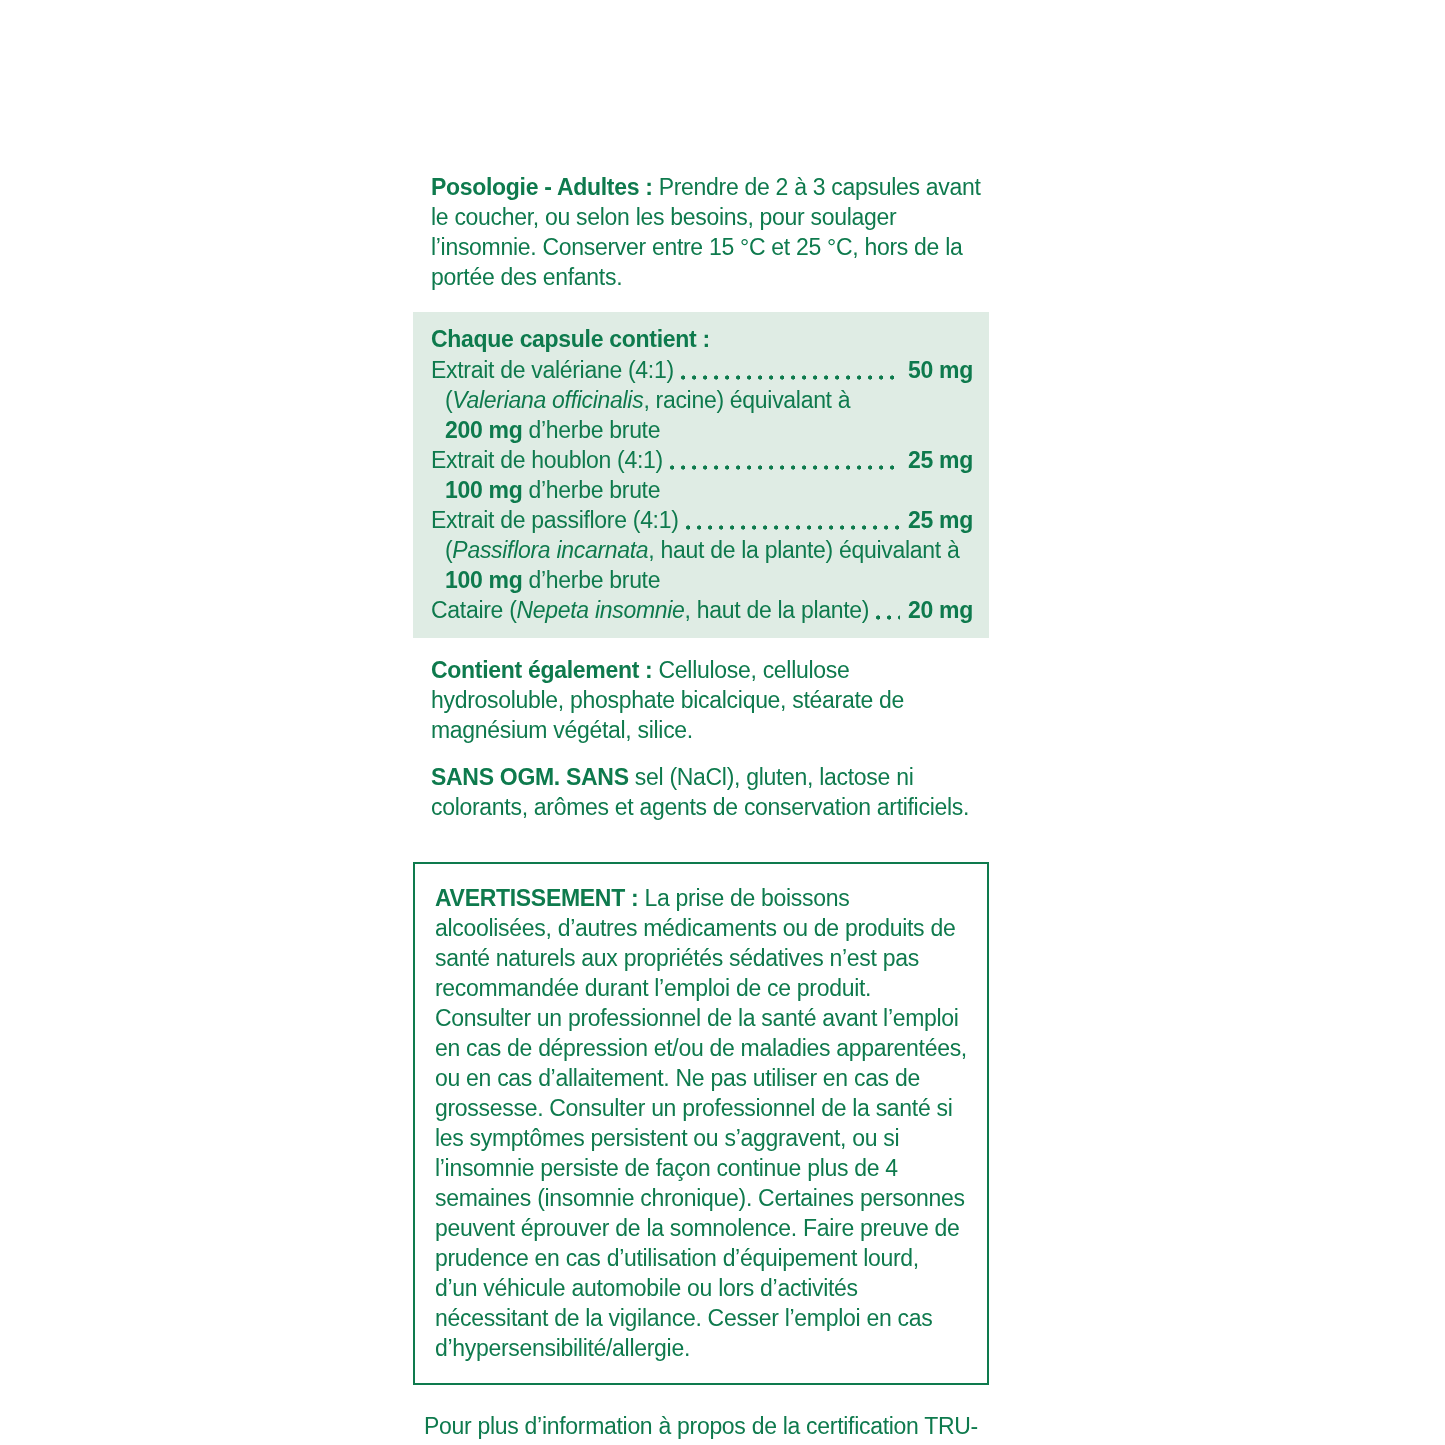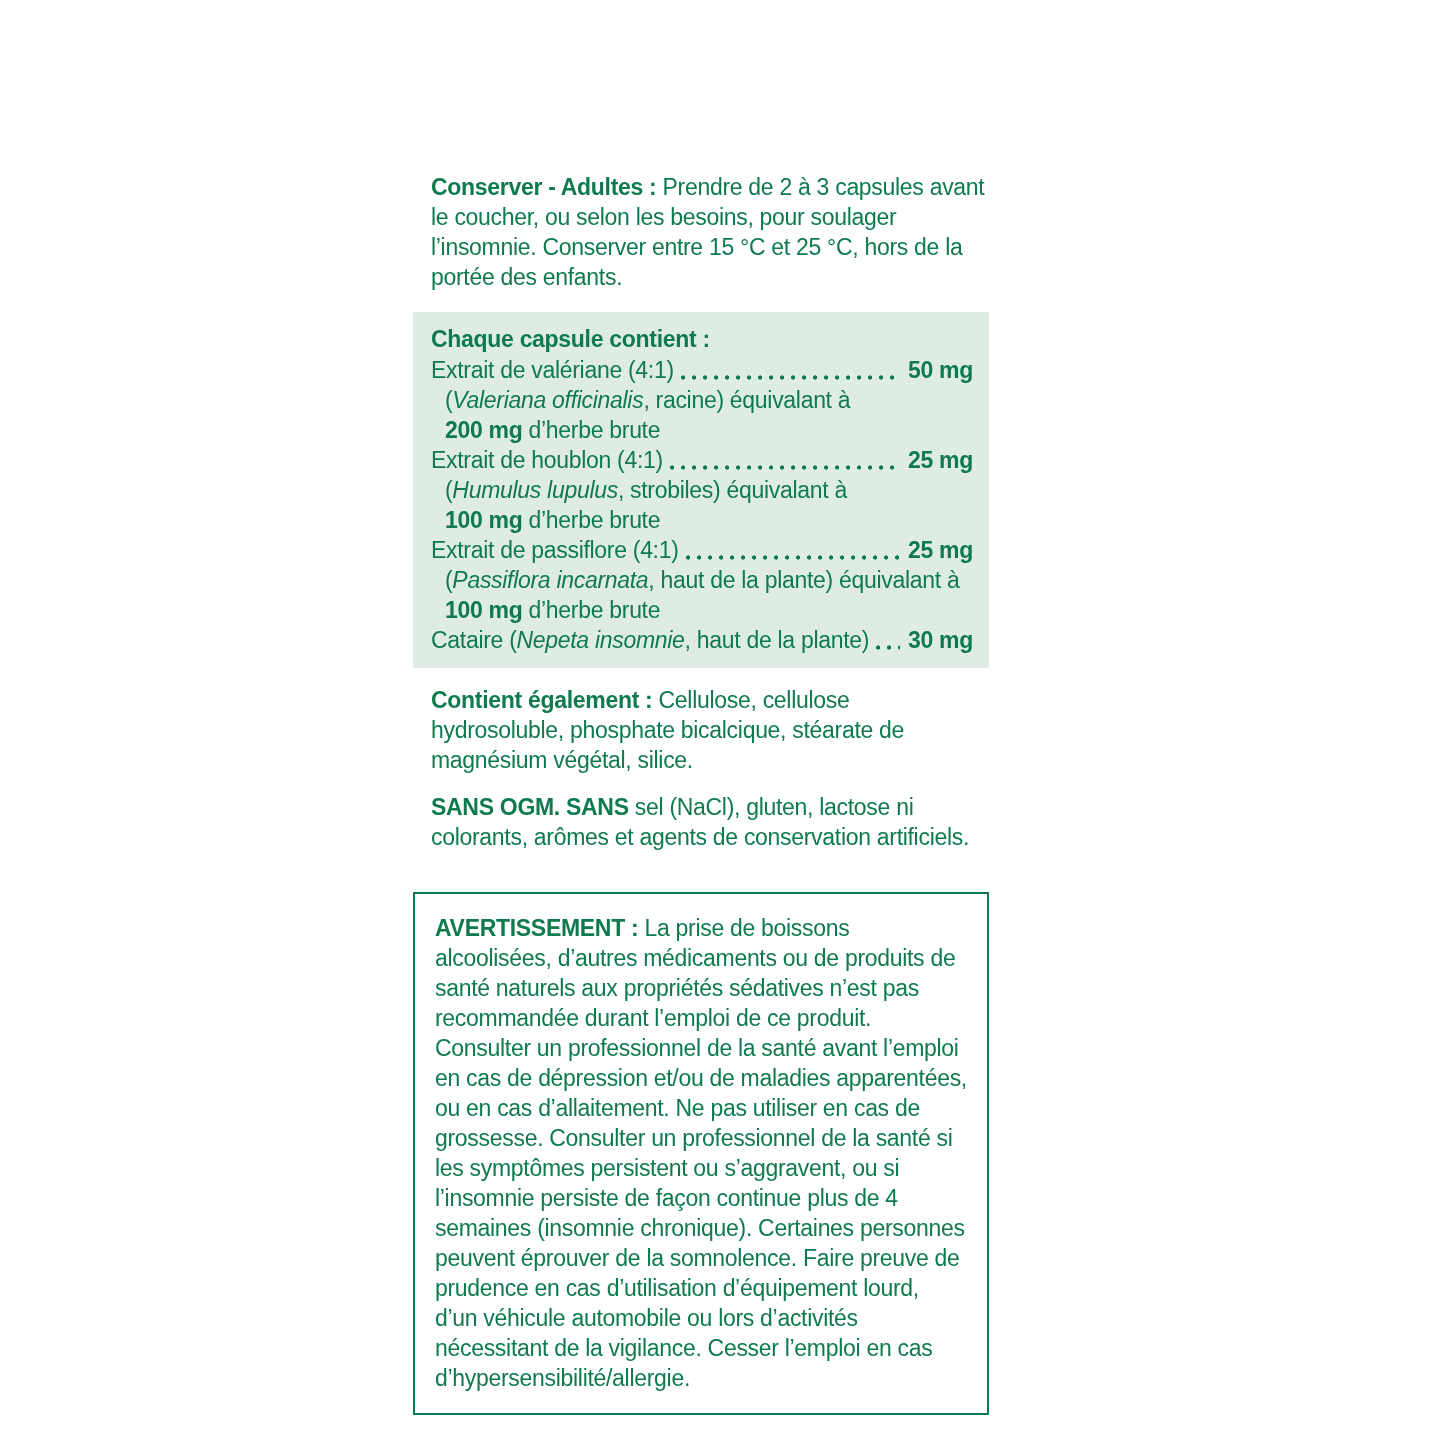--- a/index.html
+++ b/index.html
@@ -56,21 +56,21 @@
   .footer{
     margin-top:26px;
     text-align:center;
   }
 </style>
 </head>
 <body>
 
 <div class="page">
 
-  <p class="para pad-side"><span class="lead">Conserver - Adultes :</span>
+  <p class="para pad-side"><span class="lead">Posologie - Adultes :</span>
     <span>Prendre de 2 à 3 capsules avant le coucher, ou selon les besoins, pour soulager l’insomnie. Conserver entre 15 °C et 25 °C, hors de la portée des enfants.</span></p>
 
   <div class="capsule-box">
     <p class="capsule-title">Chaque capsule contient :</p>
     <div>
         <div class="ing-row">
           <span class="ing-name"><span class="seg-normal">Extrait de valériane (4:1) </span></span>
           <span class="leader"></span>
           <span class="ing-value">50 mg</span>
         </div>
@@ -79,40 +79,37 @@
         </div>
         <div class="ing-row indent">
           <span class="ing-name"><span class="seg-bold">200 mg</span><span class="seg-normal"> d’herbe brute</span></span>
         </div>
         <div class="ing-row">
           <span class="ing-name"><span class="seg-normal">Extrait de houblon (4:1) </span></span>
           <span class="leader"></span>
           <span class="ing-value">25 mg</span>
         </div>
         <div class="ing-row indent">
-          <span class="ing-name"><span class="seg-normal">(</span><span class="seg-italic">Humulus lupulus</span><span class="seg-normal">, strobiles) équivalant à</span></span>
-        </div>
-        <div class="ing-row indent">
           <span class="ing-name"><span class="seg-bold">100 mg</span><span class="seg-normal"> d’herbe brute</span></span>
         </div>
         <div class="ing-row">
           <span class="ing-name"><span class="seg-normal">Extrait de passiflore (4:1)</span></span>
           <span class="leader"></span>
           <span class="ing-value">25 mg</span>
         </div>
         <div class="ing-row indent">
           <span class="ing-name"><span class="seg-normal">(</span><span class="seg-italic">Passiflora incarnata</span><span class="seg-normal">, haut de la plante) équivalant à</span></span>
         </div>
         <div class="ing-row indent">
           <span class="ing-name"><span class="seg-bold">100 mg</span><span class="seg-normal"> d’herbe brute</span></span>
         </div>
         <div class="ing-row">
           <span class="ing-name"><span class="seg-normal">Cataire (</span><span class="seg-italic">Nepeta insomnie</span><span class="seg-normal">, haut de la plante)</span></span>
           <span class="leader"></span>
-          <span class="ing-value">30 mg</span>
+          <span class="ing-value">20 mg</span>
         </div>
       </div>
   </div>
 
   <p class="para pad-side sect"><span class="lead">Contient également :</span>
     <span>Cellulose, cellulose hydrosoluble, phosphate bicalcique, stéarate de magnésium végétal, silice.</span></p>
 
   <p class="para pad-side sect"><span class="lead">SANS OGM. SANS</span>
     <span>sel (NaCl), gluten, lactose ni colorants, arômes et agents de conservation artificiels.</span></p>
 

